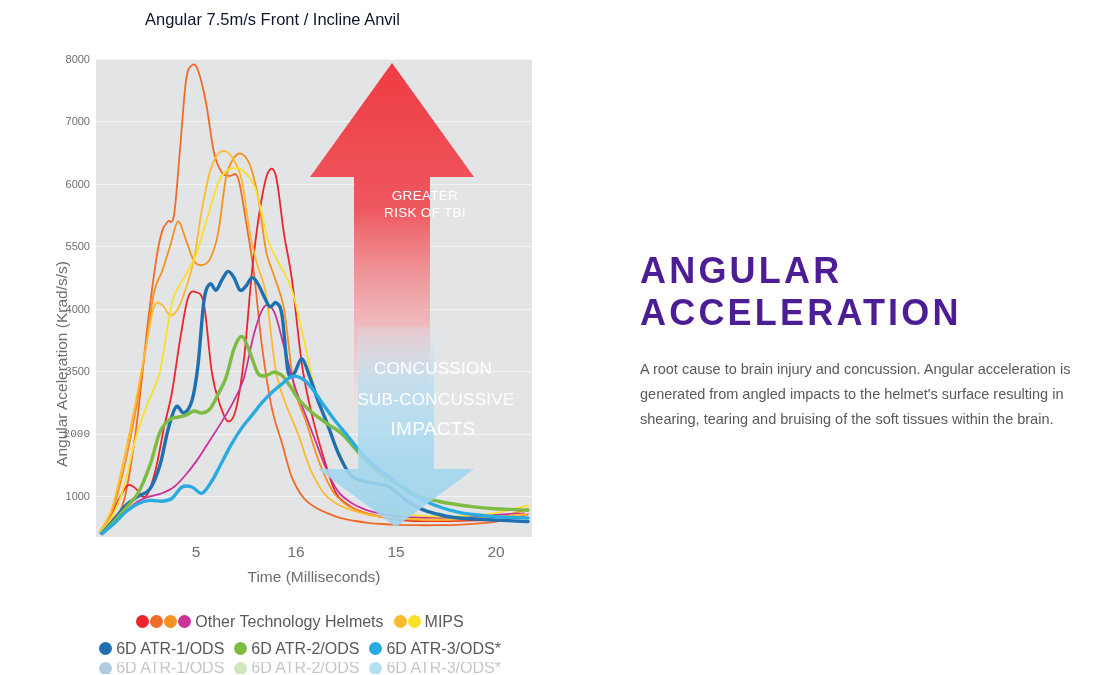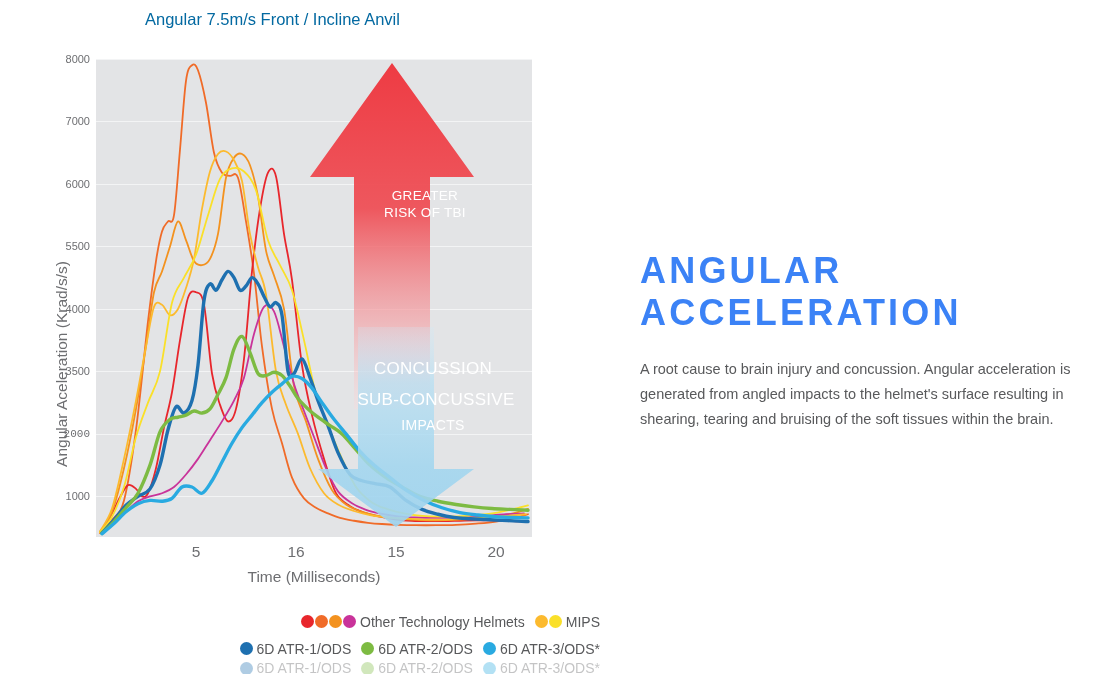--- a/index.html
+++ b/index.html
@@ -20,21 +20,21 @@
   #chart-block {
     position: absolute;
     left: 0; top: 0;
     width: 600px; height: 675px;
   }
 
   #chart-title {
     position: absolute;
     left: 145px; top: 10px;
     font-size: 16.5px;
-    color: #0369a1;
+    color: #0f172a;
     white-space: nowrap;
   }
 
   #plot-frame {
     position: absolute;
     left: 96px; top: 59px;
     width: 436px; height: 478px;
   }
   #plot-bg {
     position: absolute;
@@ -118,35 +118,35 @@
     text-align: center;
     color: #ffffff;
     font-size: 13.5px;
     letter-spacing: 0.3px;
     line-height: 1.25;
     white-space: pre-line;
   }
   #up-arrow-text { left: 360px; top: 188px; width: 130px; }
   #down-arrow-label-1 { left: 348px; top: 358px; width: 170px; font-size: 17px; }
   #down-arrow-label-2 { left: 348px; top: 389px; width: 176px; font-size: 17px; }
-  #down-arrow-label-3 { left: 348px; top: 417px; width: 170px; font-size: 14px; }
+  #down-arrow-label-3 { left: 348px; top: 417px; width: 170px; font-size: 19px; }
 
   
   #legend {
     position: absolute;
     left: 0; top: 608px;
     width: 600px;
   }
   .legend-row {
     display: flex;
     align-items: center;
-    justify-content: flex-end;
+    justify-content: center;
     gap: 0px;
     height: 27px;
-    font-size: 14px;
+    font-size: 16px;
     color: #58595b;
     white-space: nowrap;
   }
   .legend-entry {
     display: flex;
     align-items: center;
     margin-right: 10px;
   }
   .legend-entry:last-child { margin-right: 0; }
   .swatch-group { display: flex; align-items: center; }
@@ -168,21 +168,21 @@
     position: absolute;
     left: 640px; top: 250px;
     width: 440px;
   }
   #headline {
     font-family: "Liberation Sans", sans-serif;
     font-weight: bold;
     font-size: 36px;
     line-height: 1.18;
     letter-spacing: 3.2px;
-    color: #3b82f6;
+    color: #4c1d95;
     margin: 0 0 22px 0;
     white-space: pre-line;
   }
   #body-copy {
     font-size: 14.5px;
     line-height: 1.72;
     color: #58595b;
     margin: 0;
     max-width: 432px;
   }

